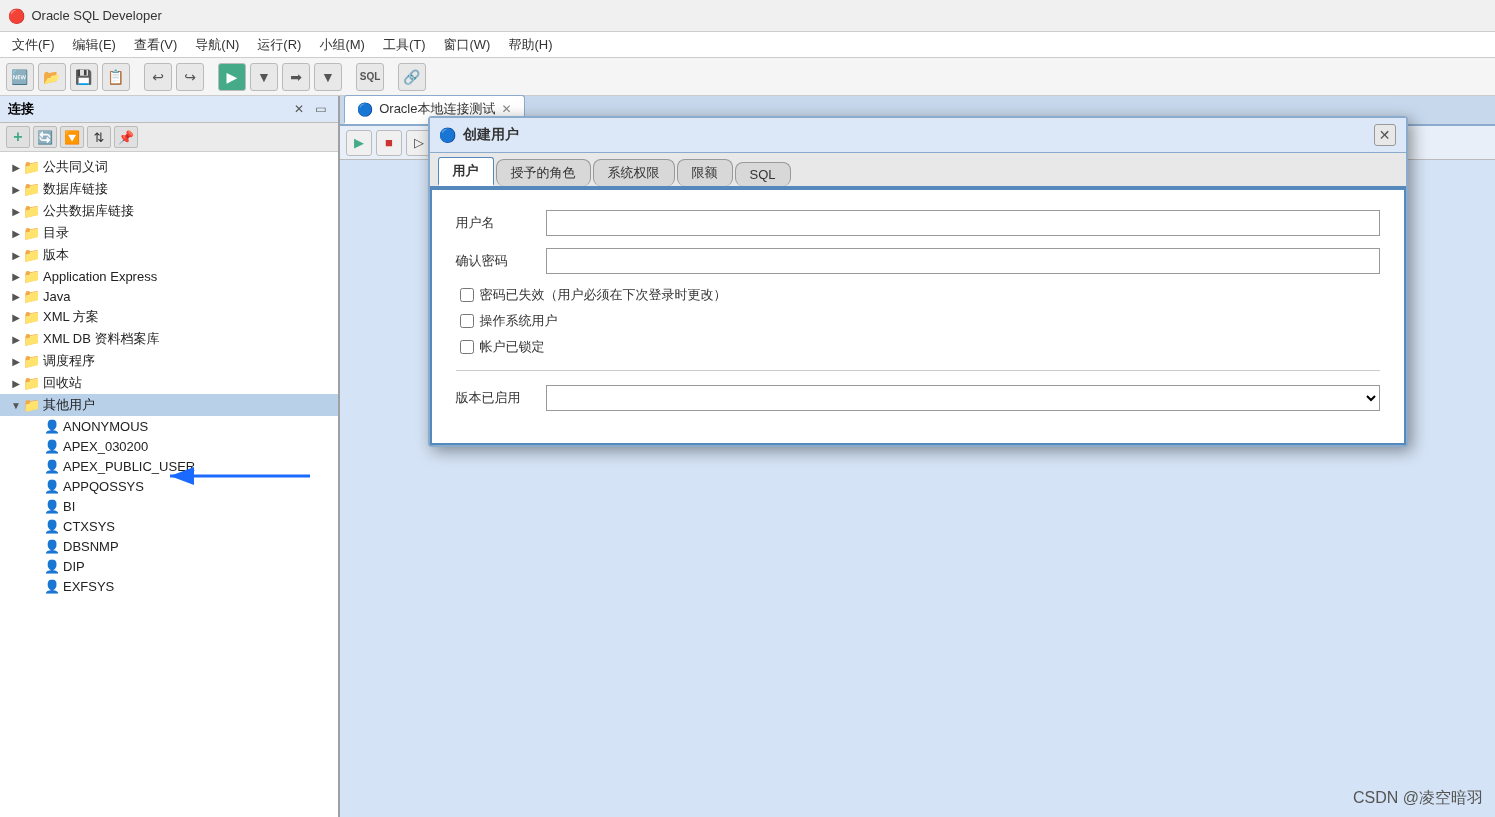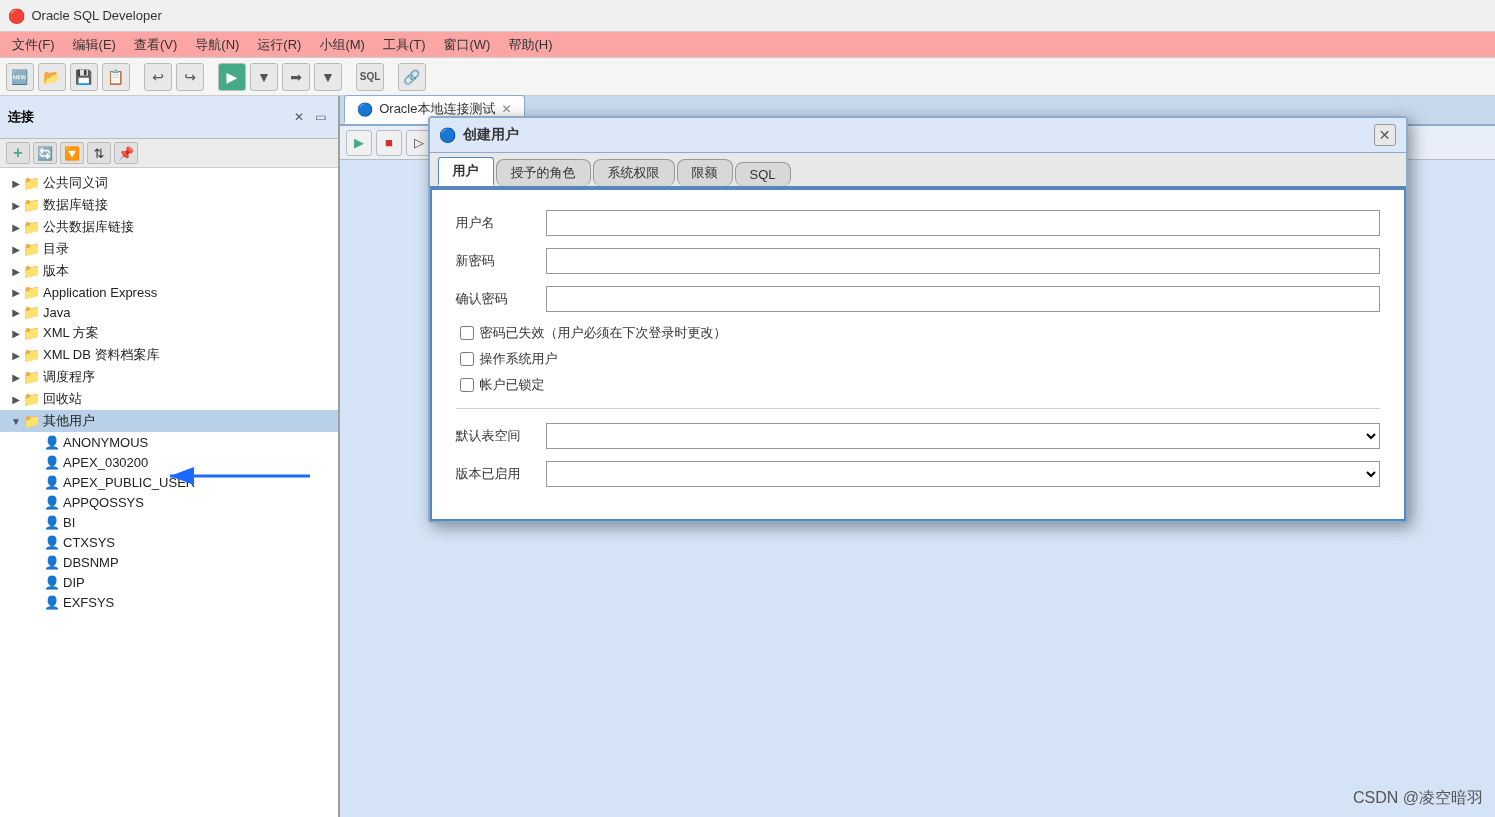--- a/index.html
+++ b/index.html
@@ -13,21 +13,21 @@
       align-items: center;
       padding: 0 8px;
       border-bottom: 1px solid #ccc;
       gap: 6px;
     }
     .title-bar-icon { color: #c00; font-size: 14px; }
     .title-bar-text { font-size: 13px; color: #333; }
 
     
     .menu-bar {
-      background: #fca5a5;
+      background: #ffffff;
       height: 26px;
       display: flex;
       align-items: center;
       padding: 0 4px;
       border-bottom: 1px solid #ccc;
       gap: 2px;
     }
     .menu-item {
       padding: 2px 8px;
       font-size: 13px;
@@ -69,21 +69,21 @@
       width: 340px;
       background: #f0f0f0;
       border-right: 2px solid #a0a0a0;
       display: flex;
       flex-direction: column;
       position: relative;
     }
     .panel-header {
       background: #dce8f8;
       border-bottom: 1px solid #bbb;
-      padding: 12px 8px;
+      padding: 4px 8px;
       display: flex;
       align-items: center;
       justify-content: space-between;
     }
     .panel-title { font-size: 13px; font-weight: bold; }
     .panel-header-icons { display: flex; gap: 4px; }
     .panel-header-icon {
       width: 18px; height: 18px;
       cursor: pointer;
       display: flex; align-items: center; justify-content: center;
@@ -673,24 +673,20 @@
           <div class="dialog-tab">SQL</div>
         </div>
 
         <div class="dialog-content">
 
           <div class="form-row">
             <span class="form-label">用户名</span>
             <input type="text" class="form-input" value="" style="">
           </div>
 
-          <div class="form-row">
-            <span class="form-label">新密码</span>
-            <input type="password" class="form-input" value="" style="">
-          </div>
 
           <div class="form-row">
             <span class="form-label">确认密码</span>
             <input type="password" class="form-input" value="" style="">
           </div>
 
           <div class="checkbox-row">
             <input type="checkbox" id="cb_pw_expired" style="">
             <label class="checkbox-label" for="cb_pw_expired">密码已失效（用户必须在下次登录时更改）</label>
           </div>
@@ -701,26 +697,20 @@
           </div>
 
           <div class="checkbox-row">
             <input type="checkbox" id="cb_locked" style="">
             <label class="checkbox-label" for="cb_locked">帐户已锁定</label>
           </div>
 
 
           <div class="separator"></div>
 
-          <div class="select-row">
-            <span class="select-label">默认表空间</span>
-            <select class="form-select">
-              <option value=""></option>
-            </select>
-          </div>
 
           <div class="select-row">
             <span class="select-label">版本已启用</span>
             <select class="form-select">
               <option value=""></option>
             </select>
           </div>
         </div>
       </div>
     </div>

